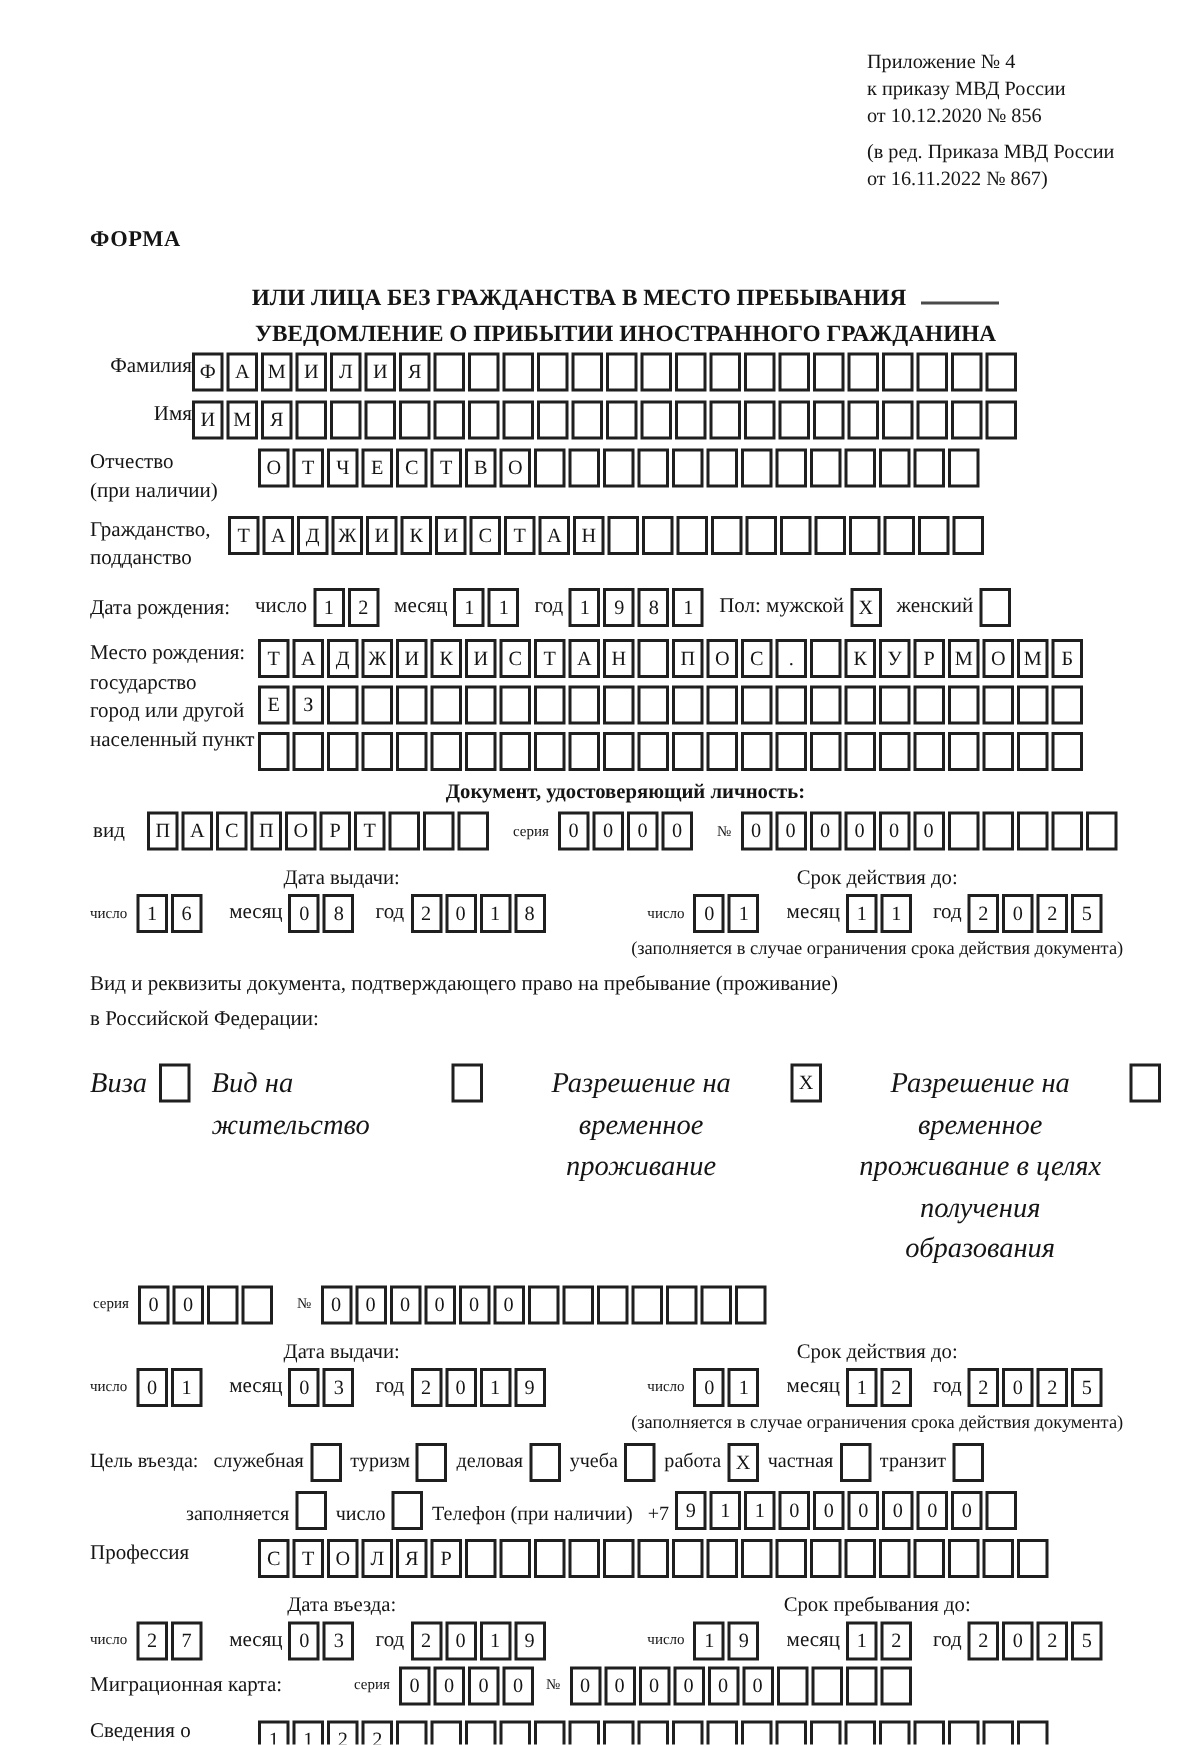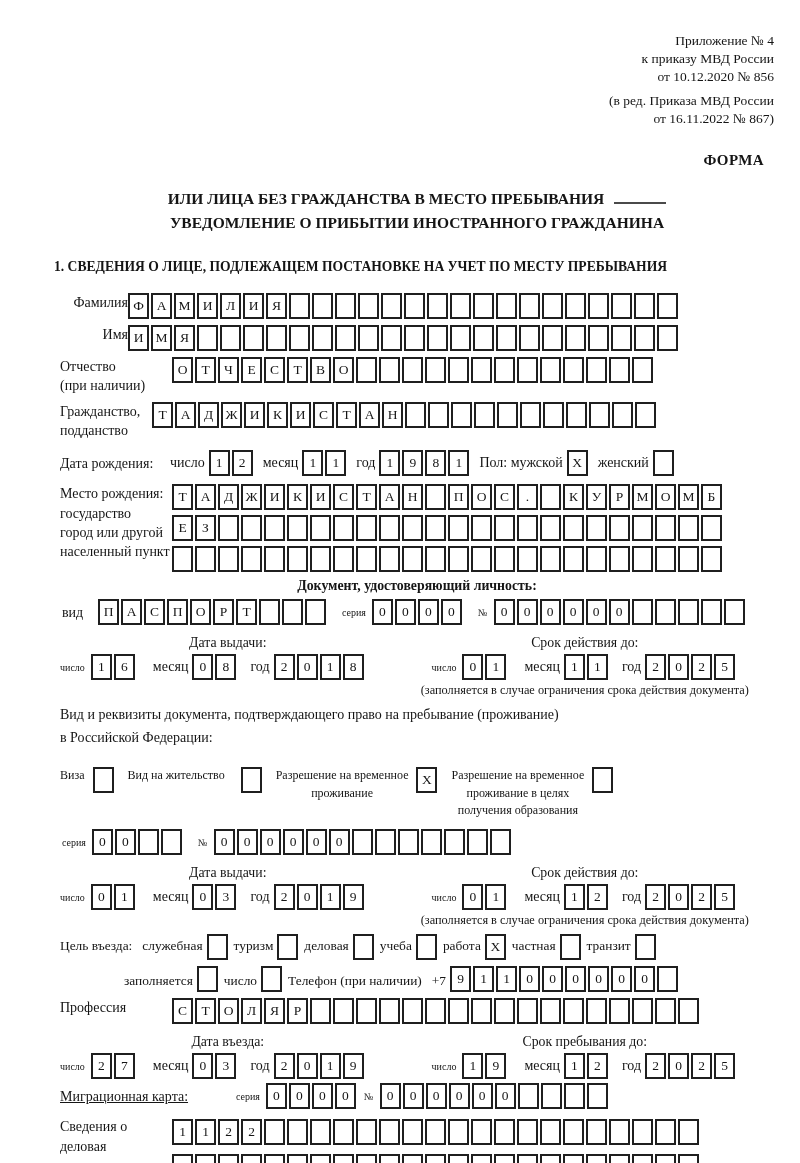--- a/index.html
+++ b/index.html
@@ -1,47 +1,47 @@
 <!DOCTYPE html>
 <html lang="ru"><head>
 <meta charset="utf-8">
 <style>
   html,body{margin:0;padding:0;background:#fff;}
   body{width:800px;height:1163px;overflow:hidden;color:#151515;
        font-family:"Liberation Serif","DejaVu Serif",serif;}
   .page{padding:32px 26px 8px 60px;box-sizing:border-box;}
   
-  .hdr{margin-left:auto;width:196px;font-size:13.5px;line-height:1.32;text-align:right;}
+  .hdr{margin-left:auto;width:196px;font-size:13.5px;line-height:1.32;}
   .hdr .grp2{margin-top:7px;}
-  .forma{text-align:right;font-weight:bold;font-size:15px;margin:24px 10px 0 0;letter-spacing:.4px;}
+  .forma{text-align:left;font-weight:bold;font-size:15px;margin:24px 10px 0 0;letter-spacing:.4px;}
   .title{text-align:center;font-weight:bold;font-size:15.5px;line-height:1.55;margin-top:18px;}
   .uline{display:inline-block;width:52px;border-bottom:2px solid #4a4a4a;margin-left:10px;vertical-align:baseline;}
   .sec{font-weight:bold;font-size:13.6px;margin:24px 0 18px -6px;}
   
   .row{display:flex;align-items:flex-start;margin-bottom:6px;white-space:nowrap;}
   .lbl{font-size:14px;line-height:1.38;flex-shrink:0;}
   .lbl .ln{display:block;}
-  .w68{width:68px;text-align:right;} .w112{width:112px;} .w92{width:92px;} .w100{width:100px;} .w150{width:150px;text-decoration:underline;}
+  .w68{width:68px;text-align:right;} .w112{width:112px;} .w92{width:92px;} .w100{width:100px;} .w150{width:150px;}
   .cells{display:flex;gap:2px;flex-wrap:nowrap;}
   .cell{flex:0 0 21px;width:21px;height:26px;border:2px solid #1f1f1f;box-sizing:border-box;
         display:flex;align-items:center;justify-content:center;font-size:13.5px;background:#fff;}
   .stack{display:flex;flex-direction:column;gap:5px;}
   .mr4{margin-right:4px;} .mr8{margin-right:8px;} .ml8{margin-left:8px;} .ml14{margin-left:14px;}
   .inl{font-size:14px;margin:0 4px 0 10px;}
   .inl1{font-size:10px;margin-right:6px;}
   
   .twocol{display:flex;margin:10px 0 4px 0;}
   .colL{width:47%;} .colR{width:53%;}
   .datehdr{text-align:center;font-size:13.8px;margin-bottom:3px;}
   .daterow{display:flex;align-items:center;white-space:nowrap;}
   .note{font-size:12.3px;text-align:center;margin-top:3px;}
   
   .opts{display:flex;align-items:flex-start;margin:8px 0 10px 0;}
   .opt{display:flex;align-items:flex-start;margin-right:14px;}
-  .opt .olbl{font-size:12px;line-height:1.45;margin-right:8px;}
+  .opt .olbl{font-size:19px;line-height:1.45;margin-right:8px;font-style:italic;}
   .opt .olbl.ctr{text-align:center;}
   .opt .olbl .ln{display:block;}
   .purpose .plbl{font-size:13.4px;margin:4px 4px 0 6px;}
   .intro{font-size:14px;line-height:1.6;margin:6px 0 18px 0;}
   .dochdr{text-align:center;font-weight:bold;font-size:13.8px;margin:4px 0 5px 0;}
 </style>
 </head>
 <body>
 
 <div class="page">
@@ -55,21 +55,20 @@
       <div>от 16.11.2022 № 867)</div>
     </div>
   </div>
   <div class="forma">ФОРМА</div>
 
   <div class="title">
     <div><span>ИЛИ ЛИЦА БЕЗ ГРАЖДАНСТВА В МЕСТО ПРЕБЫВАНИЯ</span><span class="uline"></span></div>
     <div>УВЕДОМЛЕНИЕ О ПРИБЫТИИ ИНОСТРАННОГО ГРАЖДАНИНА</div>
   </div>
 
-  <div class="sec">1. СВЕДЕНИЯ О ЛИЦЕ, ПОДЛЕЖАЩЕМ ПОСТАНОВКЕ НА УЧЕТ ПО МЕСТУ ПРЕБЫВАНИЯ</div>
 
   <div class="row">
     <span class="lbl w68">Фамилия</span>
     <span class="cells">
         <span class="cell">Ф</span>
         <span class="cell">А</span>
         <span class="cell">М</span>
         <span class="cell">И</span>
         <span class="cell">Л</span>
         <span class="cell">И</span>

